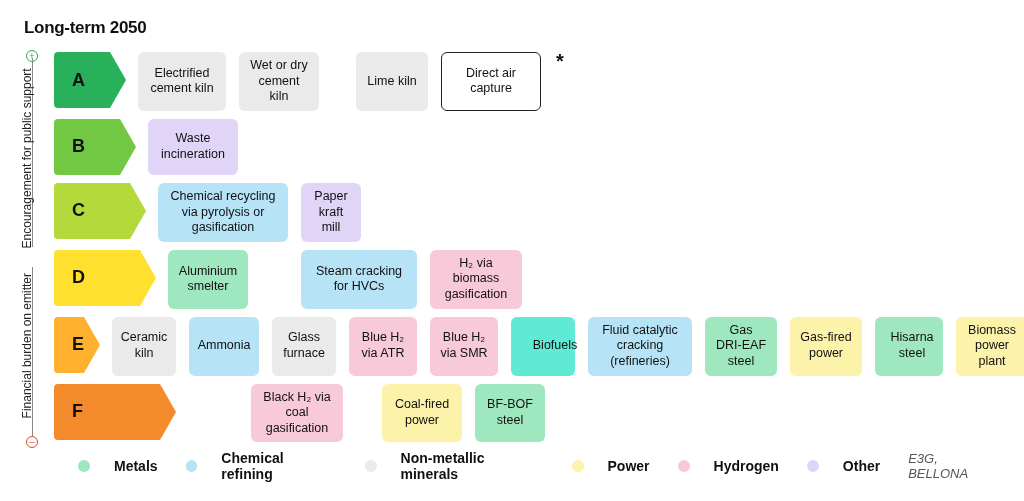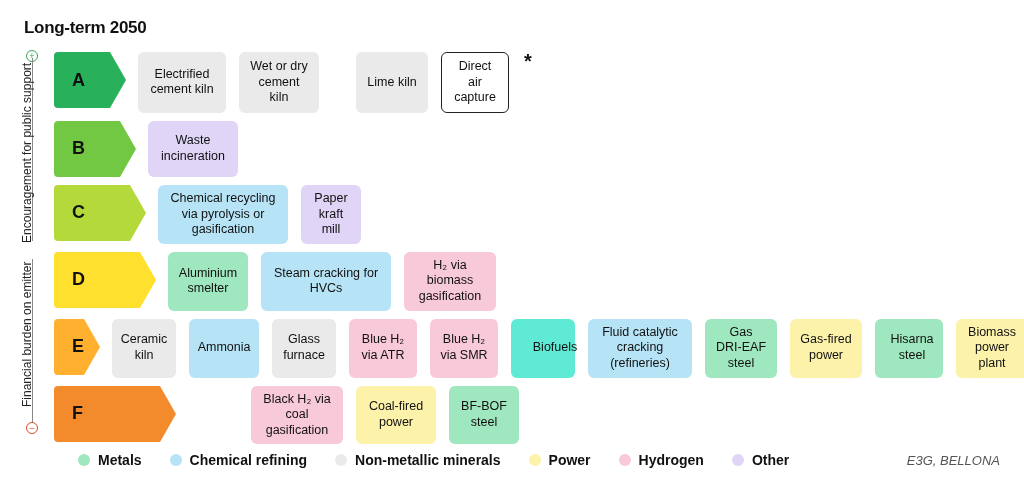--- a/index.html
+++ b/index.html
@@ -137,21 +137,21 @@
     display: flex;
     align-items: center;
     gap: 28px;
     margin-top: 8px;
     padding-left: 24px;
     font-size: 14px;
   }
   .legend .item {
     display: flex;
     align-items: center;
-    gap: 8px;
+    gap: 24px;
     font-weight: 600;
   }
   .dot {
     width: 12px; height: 12px;
     border-radius: 50%;
   }
   .credit {
     margin-left: auto;
     font-style: italic;
     color: #555;
@@ -175,42 +175,42 @@
     <div class="marker minus">–</div>
   </div>
 
   <div class="rows" id="rows">
       <div class="row">
         <div class="grade grade-bg" style="--g: #28b15a; width: 56px;">A</div>
         <div class="cells">
           <div class="cell" style="background: rgb(234, 234, 234); width: 88px;">Electrified cement kiln</div>
           <div class="cell" style="background: rgb(234, 234, 234); width: 80px;">Wet or dry cement kiln</div>
           <div class="cell" style="background: rgb(234, 234, 234); width: 72px; margin-left: 24px;">Lime kiln</div>
-          <div class="cell outline" style="width: 68px;">Direct air capture</div>
+          <div class="cell outline" style="width: 100px;">Direct air capture</div>
           <div class="asterisk">*</div>
         </div>
       </div>
       <div class="row">
         <div class="grade grade-bg" style="--g: #73c843; width: 66px;">B</div>
         <div class="cells">
           <div class="cell" style="background: rgb(224, 213, 247); width: 90px;">Waste incineration</div>
         </div>
       </div>
       <div class="row">
         <div class="grade grade-bg" style="--g: #b3d93b; width: 76px;">C</div>
         <div class="cells">
           <div class="cell" style="background: rgb(182, 228, 246); width: 130px;">Chemical recycling via pyrolysis or gasification</div>
           <div class="cell" style="background: rgb(224, 213, 247); width: 60px;">Paper kraft mill</div>
         </div>
       </div>
       <div class="row">
         <div class="grade grade-bg" style="--g: #ffe02e; width: 86px;">D</div>
         <div class="cells">
           <div class="cell" style="background: rgb(159, 231, 191); width: 80px;">Aluminium smelter</div>
-          <div class="cell" style="background: rgb(182, 228, 246); width: 130px;">Steam cracking for HVCs</div>
+          <div class="cell" style="background: rgb(182, 228, 246); width: 116px; margin-left: 40px;">Steam cracking for HVCs</div>
           <div class="cell" style="background: rgb(248, 201, 217); width: 92px;">H₂ via biomass gasification</div>
         </div>
       </div>
       <div class="row">
         <div class="grade grade-bg" style="--g: #ffb02e; width: 96px;">E</div>
         <div class="cells">
           <div class="cell" style="background: rgb(234, 234, 234); width: 64px;">Ceramic kiln</div>
           <div class="cell" style="background: rgb(182, 228, 246); width: 70px;">Ammonia</div>
           <div class="cell" style="background: rgb(234, 234, 234); width: 64px;">Glass furnace</div>
           <div class="cell" style="background: rgb(248, 201, 217); width: 68px;">Blue H₂ via ATR</div>
@@ -221,21 +221,21 @@
           <div class="cell" style="background: rgb(252, 242, 170); width: 72px;">Gas-fired power</div>
           <div class="cell" style="background: rgb(159, 231, 191); width: 68px; padding-left: 16px;">Hisarna steel</div>
           <div class="cell" style="background: rgb(252, 242, 170); width: 72px;">Biomass power plant</div>
         </div>
       </div>
       <div class="row">
         <div class="grade grade-bg" style="--g: #f38a2c; width: 106px;">F</div>
         <div class="cells">
           <div style="width: 50px;"></div>
           <div class="cell" style="background: rgb(248, 201, 217); width: 92px;">Black H₂ via coal gasification</div>
-          <div class="cell" style="background: rgb(252, 242, 170); width: 80px;">Coal-fired power</div>
+          <div class="cell" style="background: rgb(252, 242, 170); width: 80px; margin-left: 26px;">Coal-fired power</div>
           <div class="cell" style="background: rgb(159, 231, 191); width: 70px;">BF-BOF steel</div>
         </div>
       </div>
     </div>
 
   <div class="legend" id="legend">
       <div class="item">
         <span class="dot" style="background: rgb(159, 231, 191);"></span>
         <span>Metals</span>
       </div>

